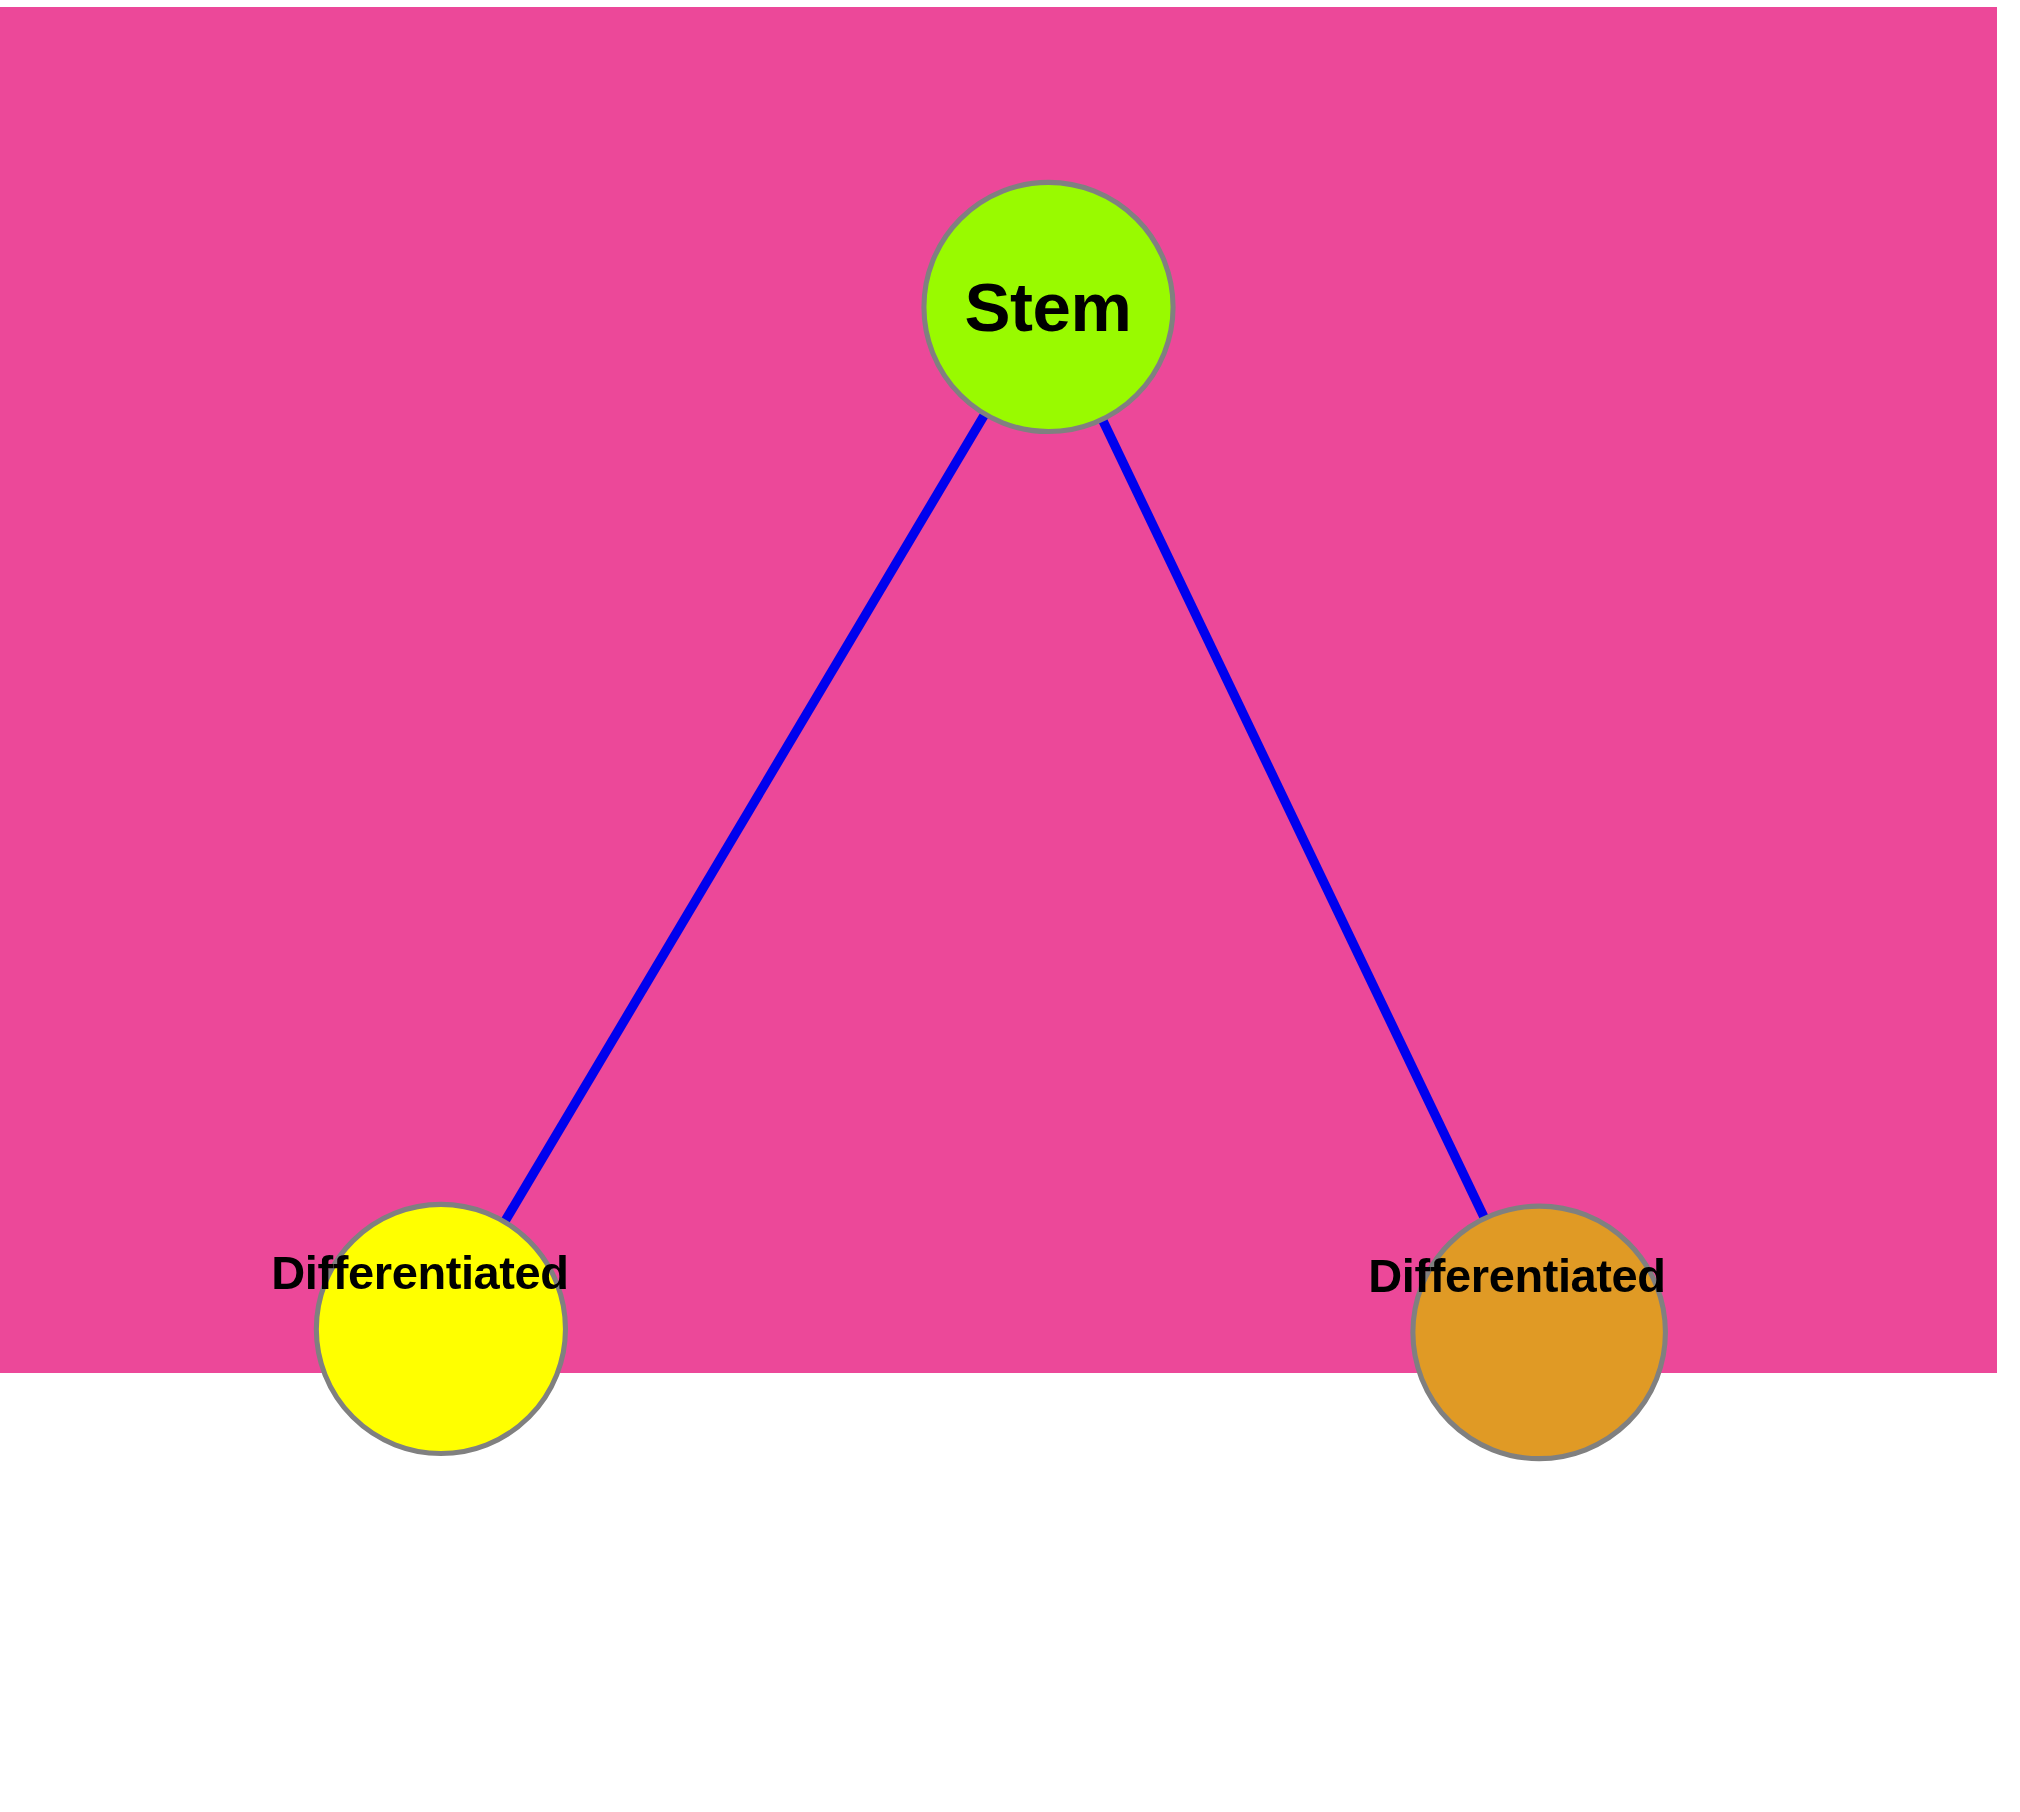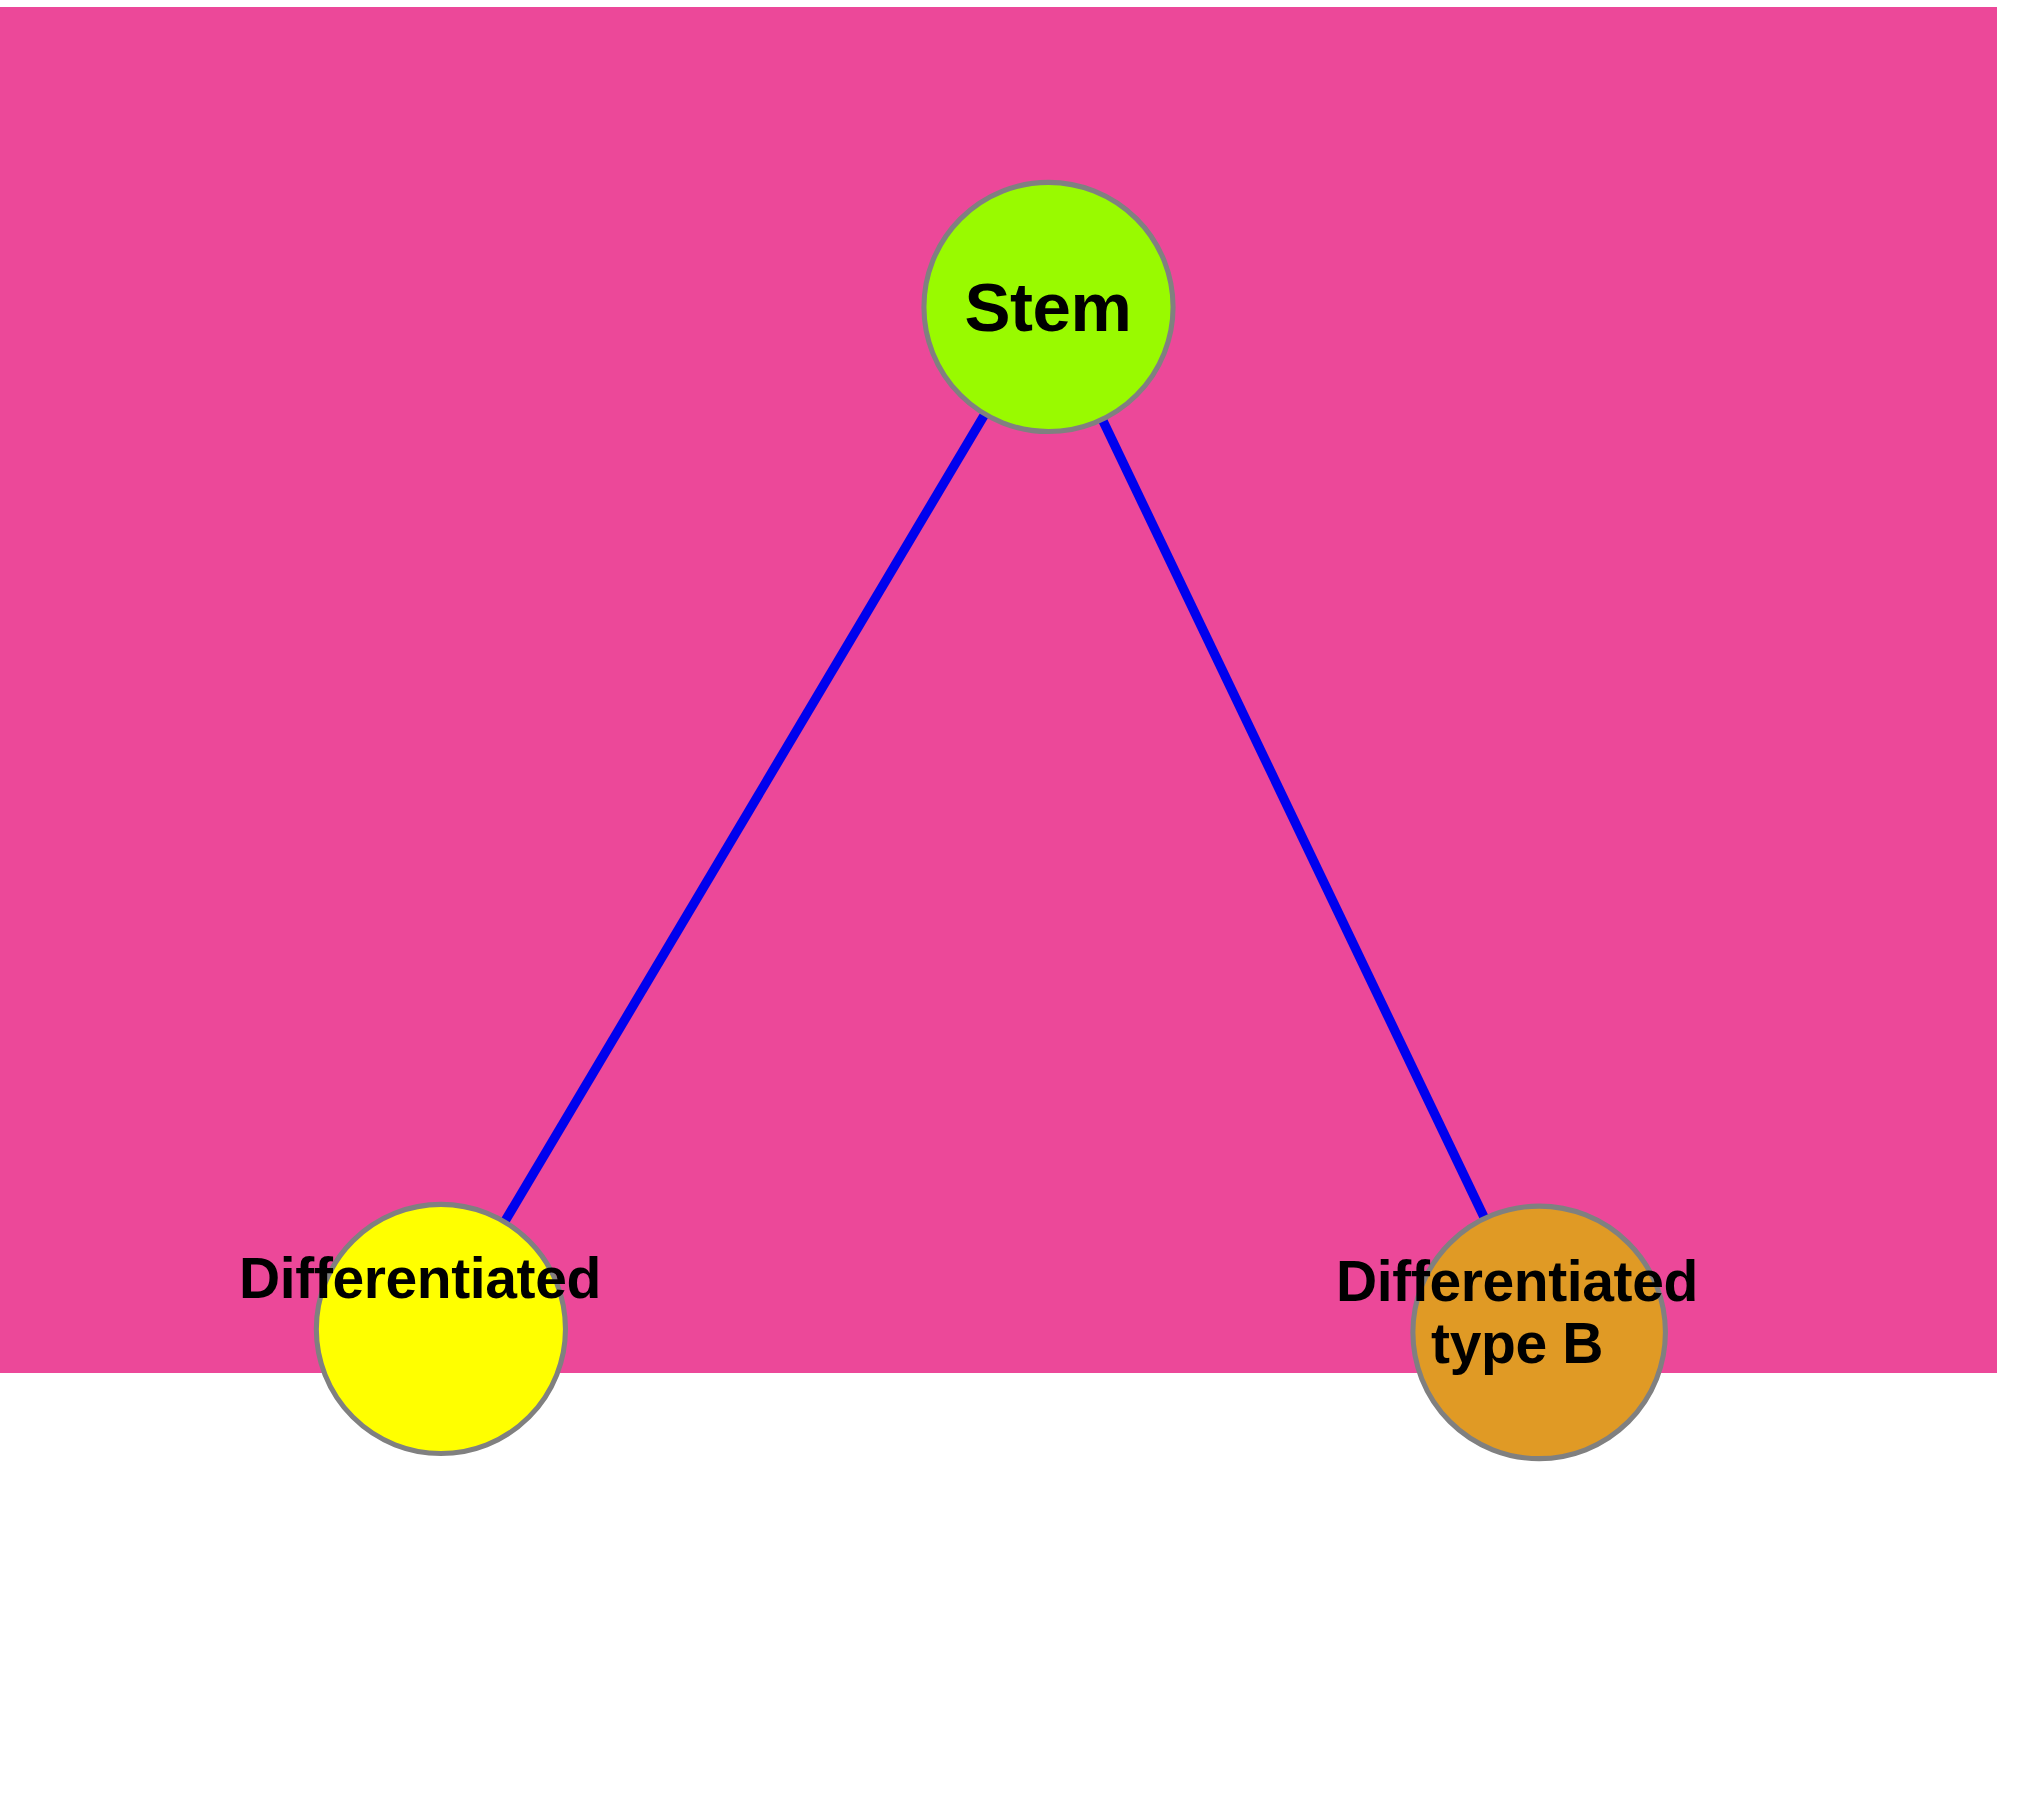--- a/index.html
+++ b/index.html
@@ -37,21 +37,21 @@
     text-align: center;
     white-space: nowrap;
     line-height: 1.10;
     pointer-events: none;
     letter-spacing: -0.4px;
   }
   .label-root {
     font-size: 69px;
   }
   .label-leaf {
-    font-size: 57px;
+    font-size: 47px;
   }
 </style>
 </head>
 <body>
 
 <div id="canvas">
   <div id="plot-area">
 
     <svg id="graph-svg" viewBox="0 0 2356 2130">
       <g>
@@ -68,18 +68,17 @@
     <div class="node-label label-root" style="left: 709px; top: 263px; width: 678px;">
       <span>Stem</span>
     </div>
 
     <div class="node-label label-leaf" style="left: 81px; top: 1240px; width: 678px;">
       <div>Differentiated</div>
     </div>
 
     <div class="node-label label-leaf" style="left: 1178px; top: 1243px; width: 678px;">
       <div>Differentiated</div>
-      <div>type B</div>
     </div>
 
   </div>
 </div>
 
 
 </body></html>

